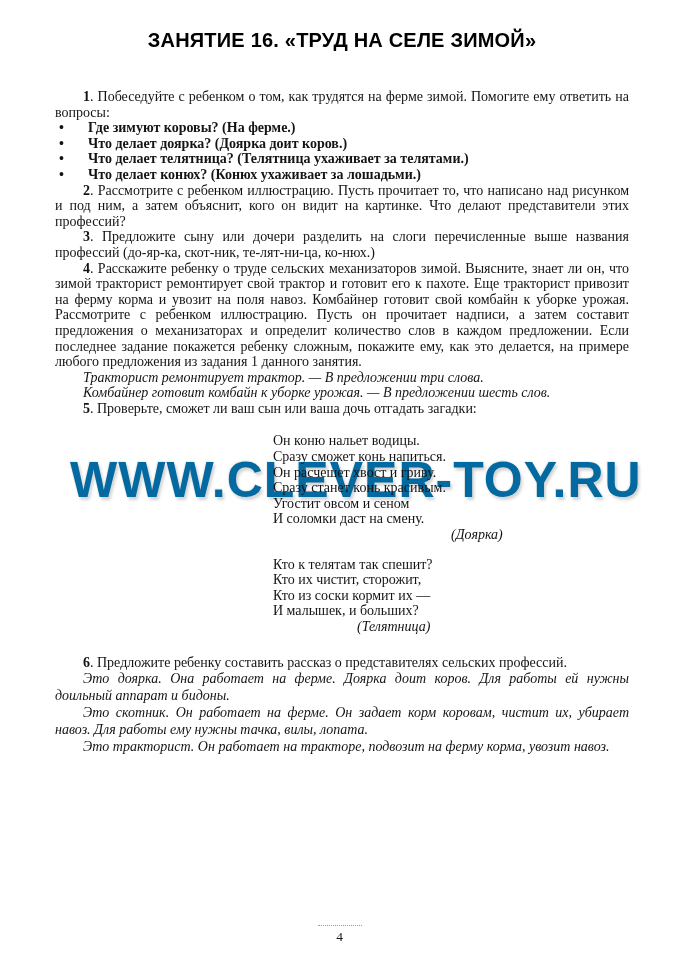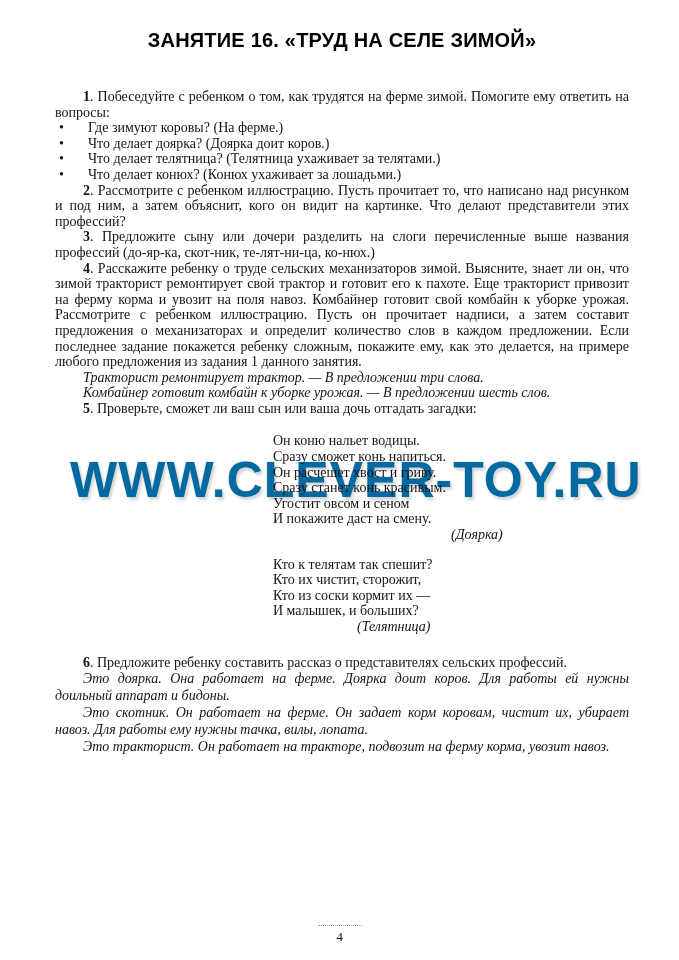--- a/index.html
+++ b/index.html
@@ -41,21 +41,21 @@
     font-weight: bold;
     font-size: 20px;
     line-height: 21px;
     letter-spacing: 0.2px;
     color: #000000;
   }
   .para { margin: 0; text-align: justify; text-indent: 28px; }
   .p1 { margin-top: 38px; }
   .tnum { font-weight: bold; }
   ul.bullets { list-style: none; margin: 0; padding: 0; }
-  ul.bullets li { position: relative; padding-left: 33px; }
+  ul.bullets li { position: relative; padding-left: 33px; font-weight: bold; }
   ul.bullets li::before { content: "\2022"; position: absolute; left: 4px; }
   .example { margin: 0; font-style: italic; text-indent: 28px; }
   .riddle { line-height: 15.6px; }
   .riddle-1 { margin: 17px 0 4px 218px; }
   .riddle-2 { margin: 14px 0 0 218px; }
   .riddle-answer { font-style: italic; }
   .riddle-1 .riddle-answer { margin-left: 178px; }
   .riddle-2 .riddle-answer { margin-left: 84px; }
   .p6 { margin-top: 20px; }
   .story { margin: 0; font-style: italic; text-align: justify; text-indent: 28px; line-height: 17px; }
@@ -97,21 +97,21 @@
     <p class="example">Комбайнер готовит комбайн к уборке урожая. — В предложении шесть слов.</p>
 
     <p class="para"><span class="tnum">5</span><span>. Проверьте, сможет ли ваш сын или ваша дочь отгадать загадки:</span></p>
 
     <div class="riddle riddle-1">
       <div>Он коню нальет водицы.</div>
       <div>Сразу сможет конь напиться.</div>
       <div>Он расчешет хвост и гриву.</div>
       <div>Сразу станет конь красивым.</div>
       <div>Угостит овсом и сеном</div>
-      <div>И покажите даст на смену.</div>
+      <div>И соломки даст на смену.</div>
       <div class="riddle-answer">(Доярка)</div>
     </div>
 
     <div class="riddle riddle-2">
       <div>Кто к телятам так спешит?</div>
       <div>Кто их чистит, сторожит,</div>
       <div>Кто из соски кормит их —</div>
       <div>И малышек, и больших?</div>
       <div class="riddle-answer">(Телятница)</div>
     </div>

